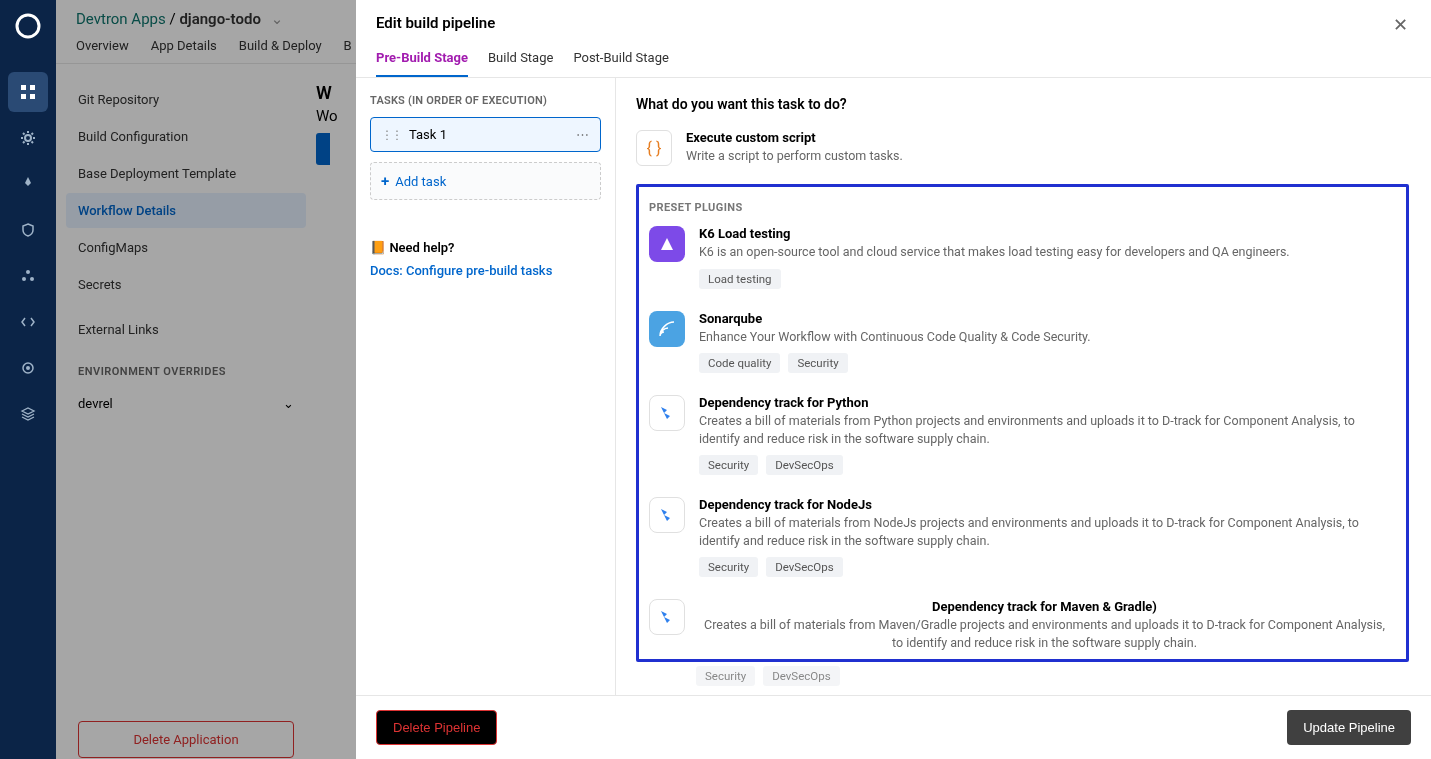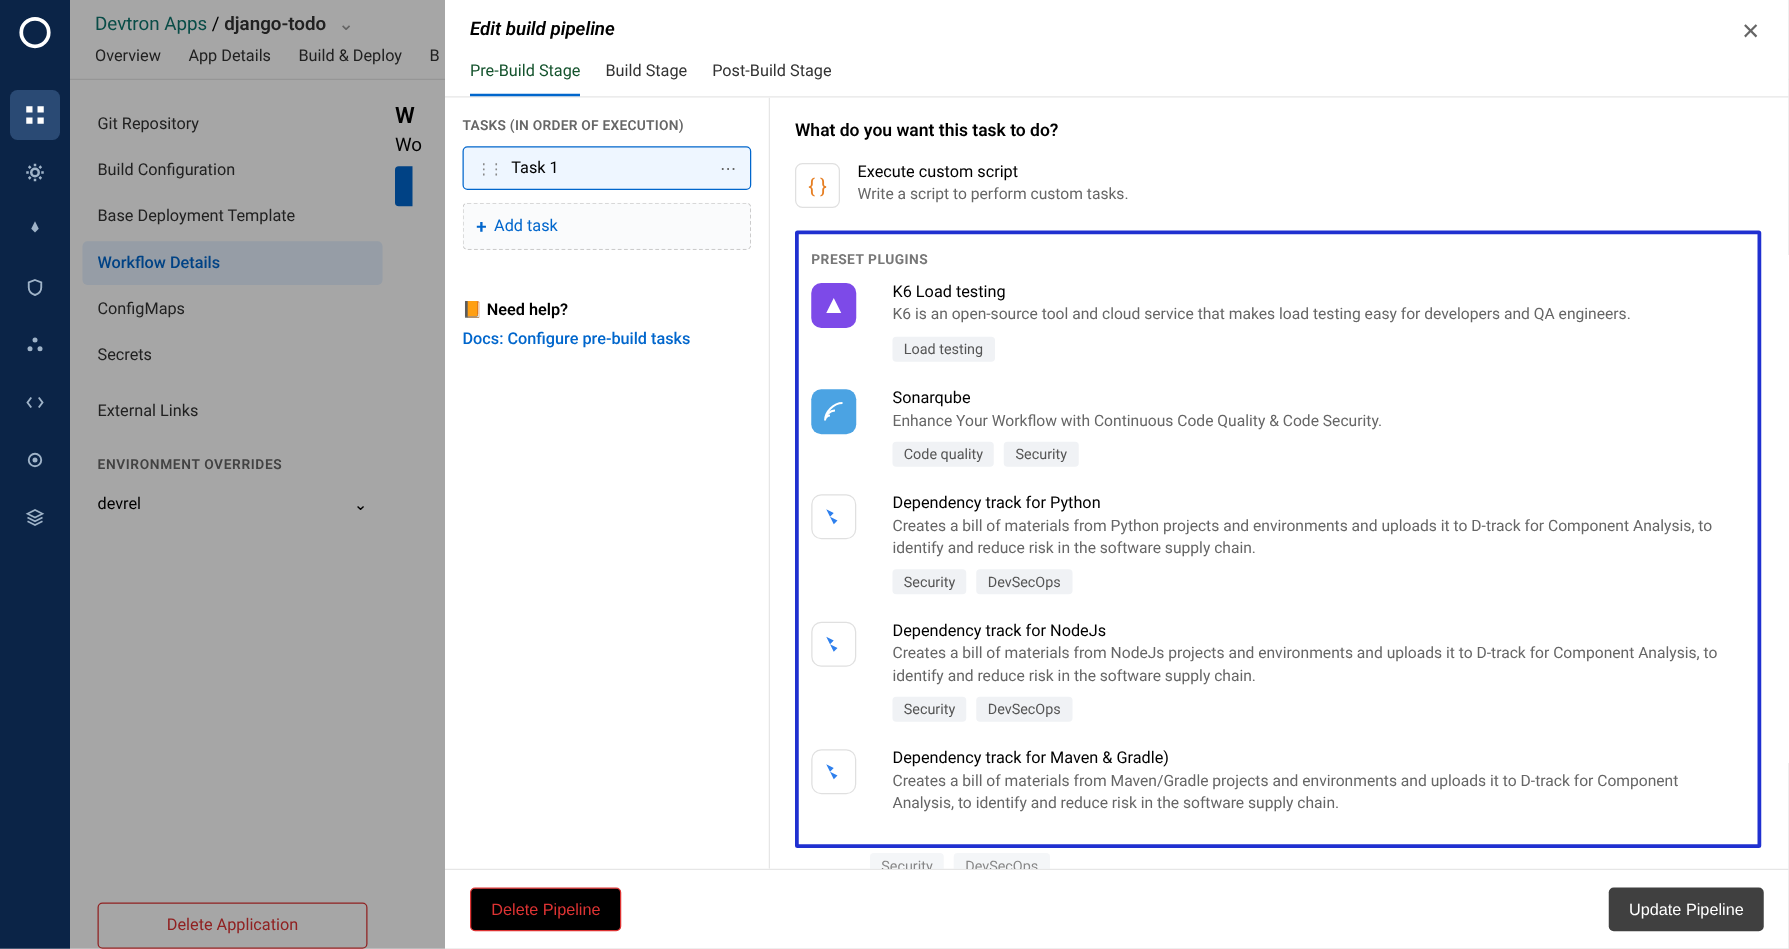--- a/index.html
+++ b/index.html
@@ -110,42 +110,42 @@
 .modal {
   position: absolute;
   left: 356px; top: 0; right: 0; bottom: 0;
   background: #fff;
   display: flex;
   flex-direction: column;
 }
 .modal-header {
   padding: 14px 20px 0;
 }
-.modal-title { font-size: 15px; font-weight: 600; font-style: italic; }
+.modal-title { font-size: 15px; font-weight: 600; }
 .close-x {
   position: absolute; right: 18px; top: 14px;
   width: 20px; height: 20px;
   color: #666; cursor: pointer;
   font-size: 18px;
 }
 .modal-tabs {
   display: flex;
   gap: 20px;
   padding: 18px 20px 0;
   border-bottom: 1px solid #e6e6e6;
 }
 .modal-tab {
   padding-bottom: 10px;
   font-size: 13px;
   color: #333;
   cursor: pointer;
 }
 .modal-tab.active {
-  color: #14532d;
-  font-weight: 400;
+  color: #a21caf;
+  font-weight: 700;
   border-bottom: 2px solid #0066cc;
 }
 .modal-body {
   flex: 1;
   display: flex;
   overflow: hidden;
 }
 .tasks-col {
   width: 260px;
   border-right: 1px solid #e6e6e6;
@@ -201,21 +201,21 @@
   cursor: pointer;
 }
 .card-icon {
   width: 36px; height: 36px;
   border: 1px solid #e0e0e0;
   border-radius: 6px;
   flex-shrink:0;
   display:flex; align-items:center; justify-content:center;
   font-size: 16px;
 }
-.card-title { font-size: 13px; font-weight:400; margin-bottom:2px;}
+.card-title { font-size: 13px; font-weight:700; margin-bottom:2px;}
 .card-desc { font-size: 12.5px; color: #666; line-height: 1.4;}
 .tags { margin-top:8px; display:flex; gap:8px;}
 .tag {
   background: #f0f2f5;
   border-radius: 3px;
   padding: 3px 9px;
   font-size: 11.5px;
   color:#555;
 }
 
@@ -226,21 +226,21 @@
   margin-right: 22px;
 }
 .preset-label {
   font-size: 11px;
   font-weight: 700;
   letter-spacing: 0.4px;
   color:#777;
   margin-bottom: 12px;
 }
 
-.plugin-card { display:flex; gap:29px; margin-bottom: 4px;}
+.plugin-card { display:flex; gap:14px; margin-bottom: 4px;}
 .plugin-icon {
   width: 36px; height: 36px;
   border-radius: 8px;
   flex-shrink:0;
   display:flex; align-items:center; justify-content:center;
   font-size:14px;
   color:#fff;
 }
 .pi-k6 { background:#7d4ae8; }
 .pi-sonar { background:#4ba3e3; }
@@ -466,21 +466,21 @@
               <div class="card-title">Dependency track for NodeJs</div>
               <div class="card-desc">Creates a bill of materials from NodeJs projects and environments and uploads it to D-track for Component Analysis, to identify and reduce risk in the software supply chain.</div>
               <div class="tags">
                 <span class="tag">Security</span>
                 <span class="tag">DevSecOps</span>
               </div>
             </div>
           </div>
         </div>
 
-        <div class="plugin-row" style="margin-bottom:20px;">
+        <div class="plugin-row" style="margin-bottom:4px;text-align:center;">
           <div class="plugin-card">
             <div class="plugin-icon pi-dep">
               <svg width="20" height="20" viewBox="0 0 20 20">
                   <path d="M4 4l6 3-3 3 6 3-3 3" fill="#2f80ed"></path>
                 </svg>
             </div>
             <div class="plugin-body">
               <div class="card-title">Dependency track for Maven &amp; Gradle)</div>
               <div class="card-desc">Creates a bill of materials from Maven/Gradle projects and environments and uploads it to D-track for Component Analysis, to identify and reduce risk in the software supply chain.</div>
             </div>

